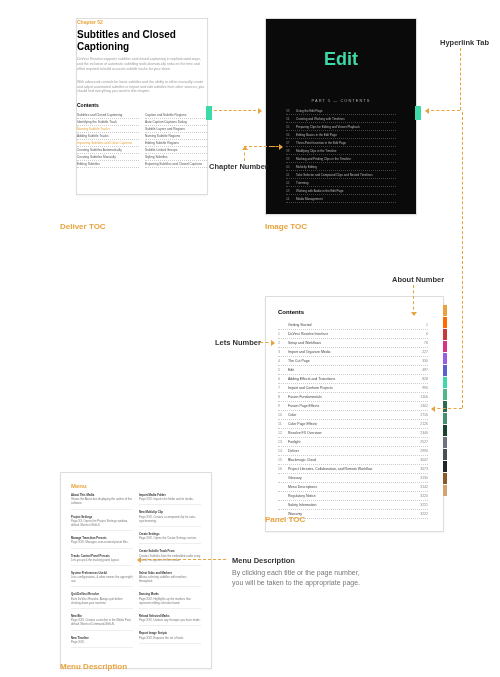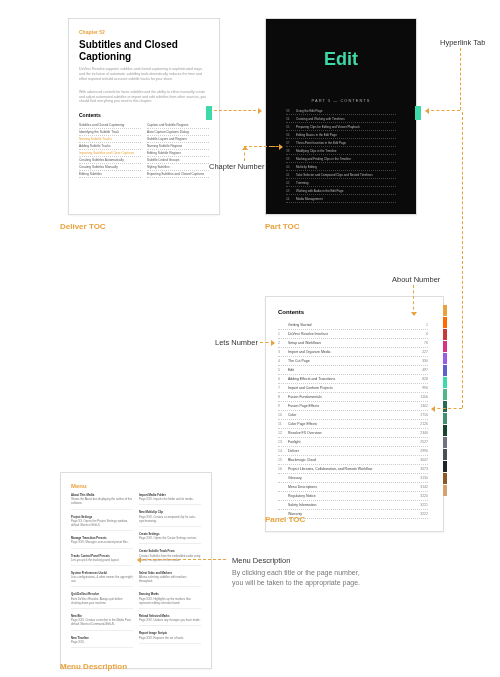--- a/index.html
+++ b/index.html
@@ -1,17 +1,17 @@
 <!DOCTYPE html>
 <html><head>
 <meta charset="utf-8">
 <style>
 body{margin:0;font-family:Arial,Helvetica,sans-serif;background:#fff;width:500px;height:677px;position:relative;overflow:hidden}
 .page{position:absolute;background:#fff;border:1px solid #ddd;box-shadow:0 1px 2px rgba(0,0,0,.05)}
-.chapter-toc{left:68px;top:18px;width:130px;height:175px;padding:10px}
+.chapter-toc{left:76px;top:18px;width:130px;height:175px;}
 .chapter-toc .ch-num{color:#e8a33d;font-size:5px;font-weight:600}
 .chapter-toc h1{font-size:10px;font-weight:700;margin:4px 0;line-height:1.2}
 .chapter-toc .body{font-size:3.5px;color:#999;line-height:1.4;margin-bottom:8px}
 .chapter-toc .contents-label{font-size:5px;font-weight:700;margin-bottom:4px}
 .chapter-toc .entry{font-size:3.2px;color:#555;display:flex;justify-content:space-between;border-bottom:.3px dotted #ccc;padding:1px 0}
 .chapter-toc .entry.hl{color:#e8a33d}
 .part-toc{left:265px;top:18px;width:150px;height:195px;background:#0a0a0a;padding:0}
 .part-toc .title{color:#3dd9a8;font-size:18px;font-weight:600;text-align:center;padding-top:30px}
 .part-toc .sub{color:#aaa;font-size:4px;text-align:center;letter-spacing:1px;margin-top:28px}
 .part-toc .entries{padding:4px 20px}
@@ -25,21 +25,21 @@
 .main-toc .mentry .pg{color:#888}
 .tab-strip{position:absolute;right:-4px;top:8px;width:4px;height:190px}
 .tab{width:4px;height:11px;margin-bottom:1px}
 .menu-desc{left:60px;top:472px;width:130px;height:175px;padding:10px}
 .menu-desc .mh{color:#e8a33d;font-size:6px;font-weight:600;margin-bottom:4px}
 .menu-desc .md-col{display:flex;gap:6px}
 .menu-desc .md-blk{font-size:2.8px;color:#777;line-height:1.5;margin-bottom:5px;border-bottom:.3px solid #eee;padding-bottom:3px}
 .menu-desc .md-blk b{color:#333;display:block}
 .label{position:absolute;font-size:8px;font-weight:700;color:#e8a33d}
 .sublabel{position:absolute;font-size:7px;color:#777;line-height:1.4}
-.annot{position:absolute;font-size:7.5px;font-weight:400;color:#333}
+.annot{position:absolute;font-size:7.5px;font-weight:700;color:#333}
 .dash-h{position:absolute;border-top:1.5px dashed #e8a33d;height:0}
 .dash-v{position:absolute;border-left:1.5px dashed #e8a33d;width:0}
 .arrow-r::after{content:"";position:absolute;right:-4px;top:-3px;border:3px solid transparent;border-left:4px solid #e8a33d}
 .arrow-l::after{content:"";position:absolute;left:-4px;top:-3px;border:3px solid transparent;border-right:4px solid #e8a33d}
 .arrow-d::after{content:"";position:absolute;bottom:-4px;left:-3px;border:3px solid transparent;border-top:4px solid #e8a33d}
 .arrow-u::after{content:"";position:absolute;top:-4px;left:-3px;border:3px solid transparent;border-bottom:4px solid #e8a33d}
 .side-tab{position:absolute;background:#3dd9a8;width:6px;height:14px}
 </style>
 </head>
 <body>
@@ -156,21 +156,21 @@
         <span>43</span>
         <span>Working with Audio in the Edit Page</span>
       </div>
       <div class="pentry">
         <span>44</span>
         <span>Media Management</span>
       </div>
     </div>
 </div>
 <div class="side-tab" style="left:415px;top:106px"></div>
-<div class="label" style="left:265px;top:222px">Part TOC</div>
+<div class="label" style="left:265px;top:222px">Image TOC</div>
 
 <div class="page main-toc">
   <div class="mt-head">Contents</div>
   <div id="main-entries">
       <div class="mentry">
         <span class="num"></span>
         <span class="lbl">Getting Started</span>
         <span class="pg">1</span>
       </div>
       <div class="mentry">

